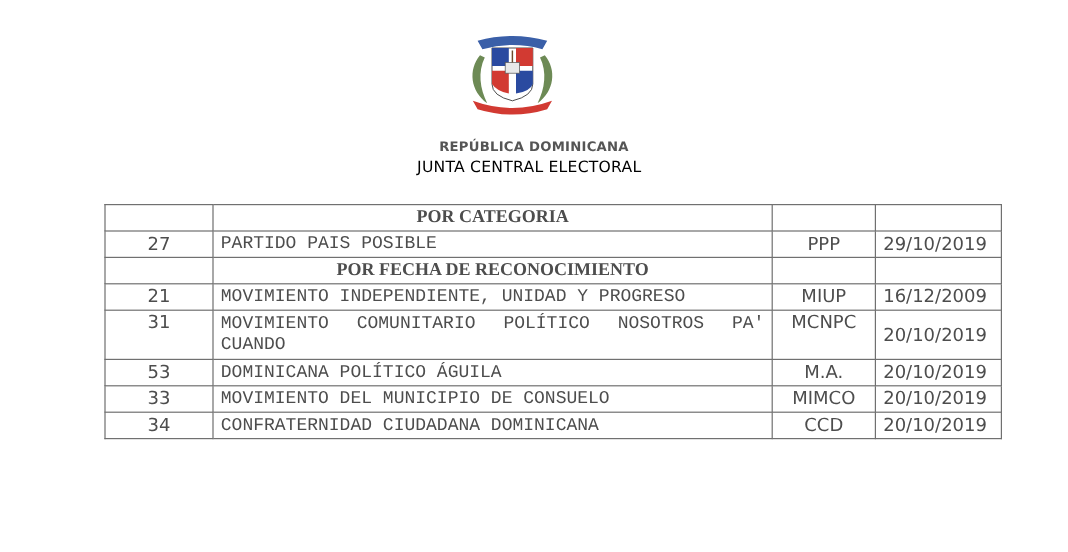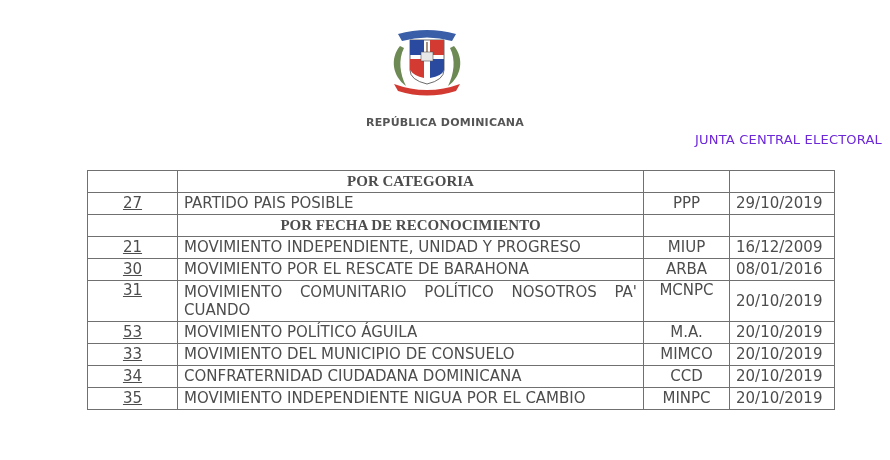--- a/index.html
+++ b/index.html
@@ -1,28 +1,28 @@
 <!DOCTYPE html>
 <html><head>
 <meta charset="utf-8">
 <style>
   html, body { margin:0; padding:0; background:#ffffff; }
   body { width:890px; height:460px; position:relative; overflow:hidden;
          font-family:"DejaVu Sans", "Liberation Sans", sans-serif; color:#4a4a4a; }
   .emblem { position:absolute; left:386px; top:24px; width:82px; height:74px; }
   .hdr1 { position:absolute; left:0; width:890px; top:116px; text-align:center;
           font-size:11px; font-weight:bold; color:#555; letter-spacing:0.2px; }
-  .hdr2 { position:absolute; left:0; width:882px; top:132px; text-align:right;
-          font-size:13px; color:#6d28d9; letter-spacing:0.2px; }
+  .hdr2 { position:absolute; left:0; width:882px; top:132px; text-align:center;
+          font-size:13px; color:#000000; letter-spacing:0.2px; }
   table { position:absolute; left:87px; top:170px; border-collapse:collapse;
           table-layout:fixed; width:747px; }
   td { border:1.4px solid #707070; padding:0 6px; font-size:15px; color:#4d4d4d;
        height:21px; line-height:19px; vertical-align:middle; white-space:nowrap; }
-  td.num { text-align:center;text-decoration:underline; }
-  td.name { text-align:left; }
+  td.num { text-align:center; }
+  td.name { text-align:left;font-family:Liberation Mono, monospace; }
   td.sect { text-align:center; font-weight:bold;font-family:Liberation Serif, serif; }
   td.abbr { text-align:center; }
   td.date { text-align:left; }
   td.wrap { white-space:normal; line-height:18px; text-align:justify; text-align-last:left; }
   td.abbr.top { vertical-align:top; }
   tr.tall td { height:40px; }
 </style>
 </head>
 <body>
 
@@ -74,50 +74,38 @@
       <td class="sect">POR FECHA DE RECONOCIMIENTO</td>
       <td></td>
       <td></td>
     </tr>
     <tr>
       <td class="num">21</td>
       <td class="name">MOVIMIENTO INDEPENDIENTE, UNIDAD Y PROGRESO</td>
       <td class="abbr">MIUP</td>
       <td class="date">16/12/2009</td>
     </tr>
-    <tr>
-      <td class="num">30</td>
-      <td class="name">MOVIMIENTO POR EL RESCATE DE BARAHONA</td>
-      <td class="abbr">ARBA</td>
-      <td class="date">08/01/2016</td>
-    </tr>
     <tr class="tall">
       <td class="num" style="vertical-align:top">31</td>
       <td class="name wrap">MOVIMIENTO COMUNITARIO POLÍTICO NOSOTROS PA' CUANDO</td>
       <td class="abbr top">MCNPC</td>
       <td class="date">20/10/2019</td>
     </tr>
     <tr>
       <td class="num">53</td>
-      <td class="name">MOVIMIENTO POLÍTICO ÁGUILA</td>
+      <td class="name">DOMINICANA POLÍTICO ÁGUILA</td>
       <td class="abbr">M.A.</td>
       <td class="date">20/10/2019</td>
     </tr>
     <tr>
       <td class="num">33</td>
       <td class="name">MOVIMIENTO DEL MUNICIPIO DE CONSUELO</td>
       <td class="abbr">MIMCO</td>
       <td class="date">20/10/2019</td>
     </tr>
     <tr>
       <td class="num">34</td>
       <td class="name">CONFRATERNIDAD CIUDADANA DOMINICANA</td>
       <td class="abbr">CCD</td>
       <td class="date">20/10/2019</td>
     </tr>
-    <tr>
-      <td class="num">35</td>
-      <td class="name">MOVIMIENTO INDEPENDIENTE NIGUA POR EL CAMBIO</td>
-      <td class="abbr">MINPC</td>
-      <td class="date">20/10/2019</td>
-    </tr>
   </tbody>
 </table>
 
 </body></html>

